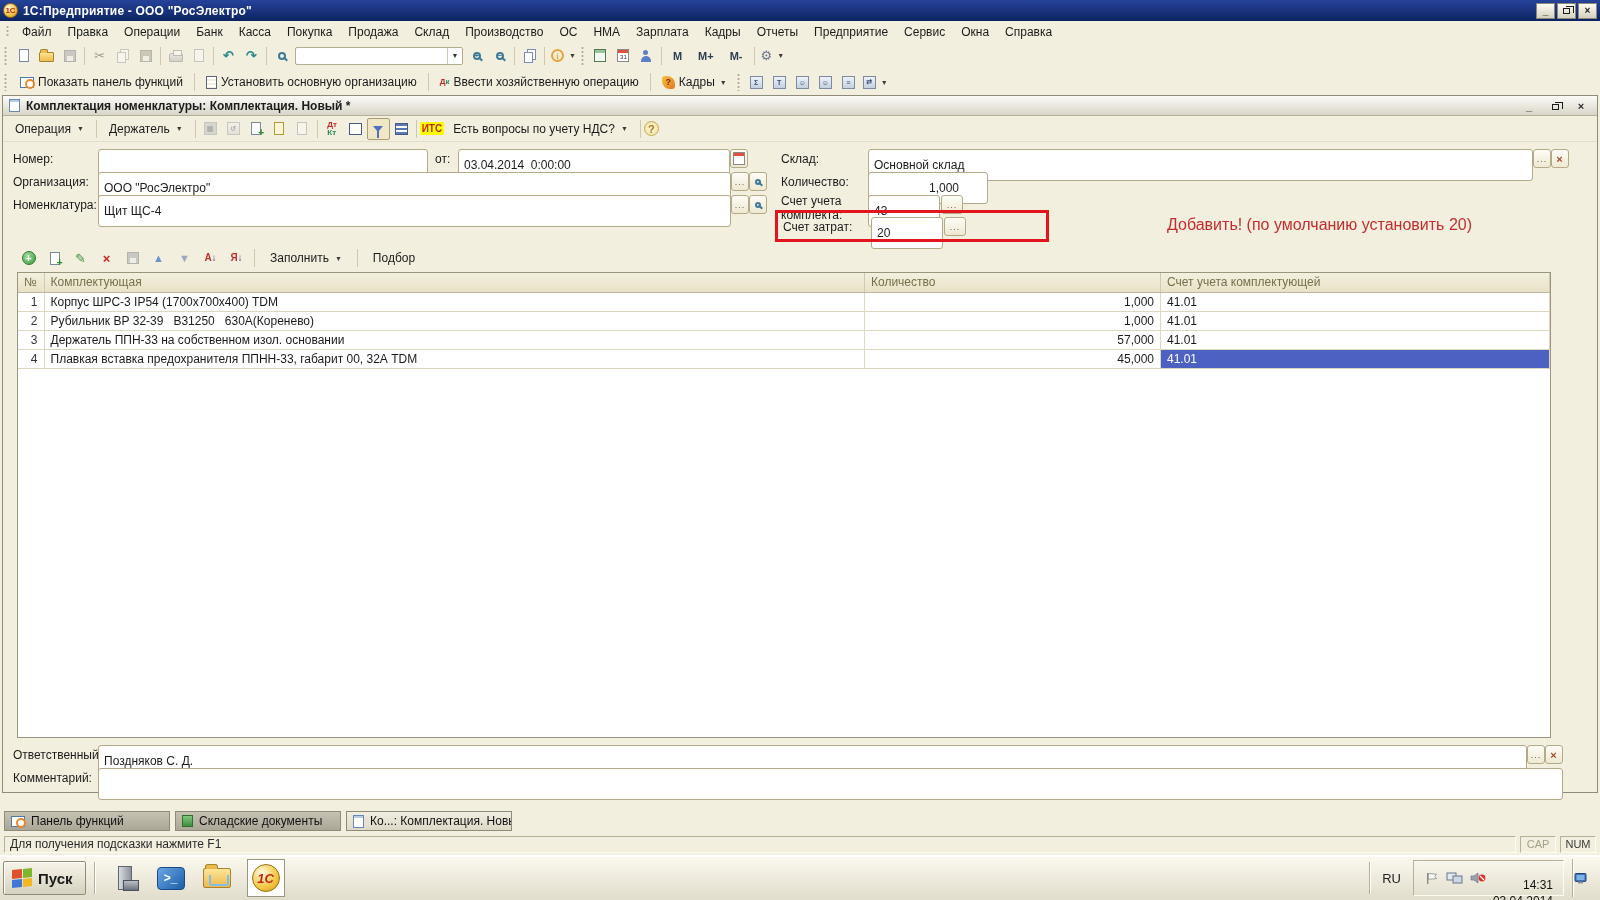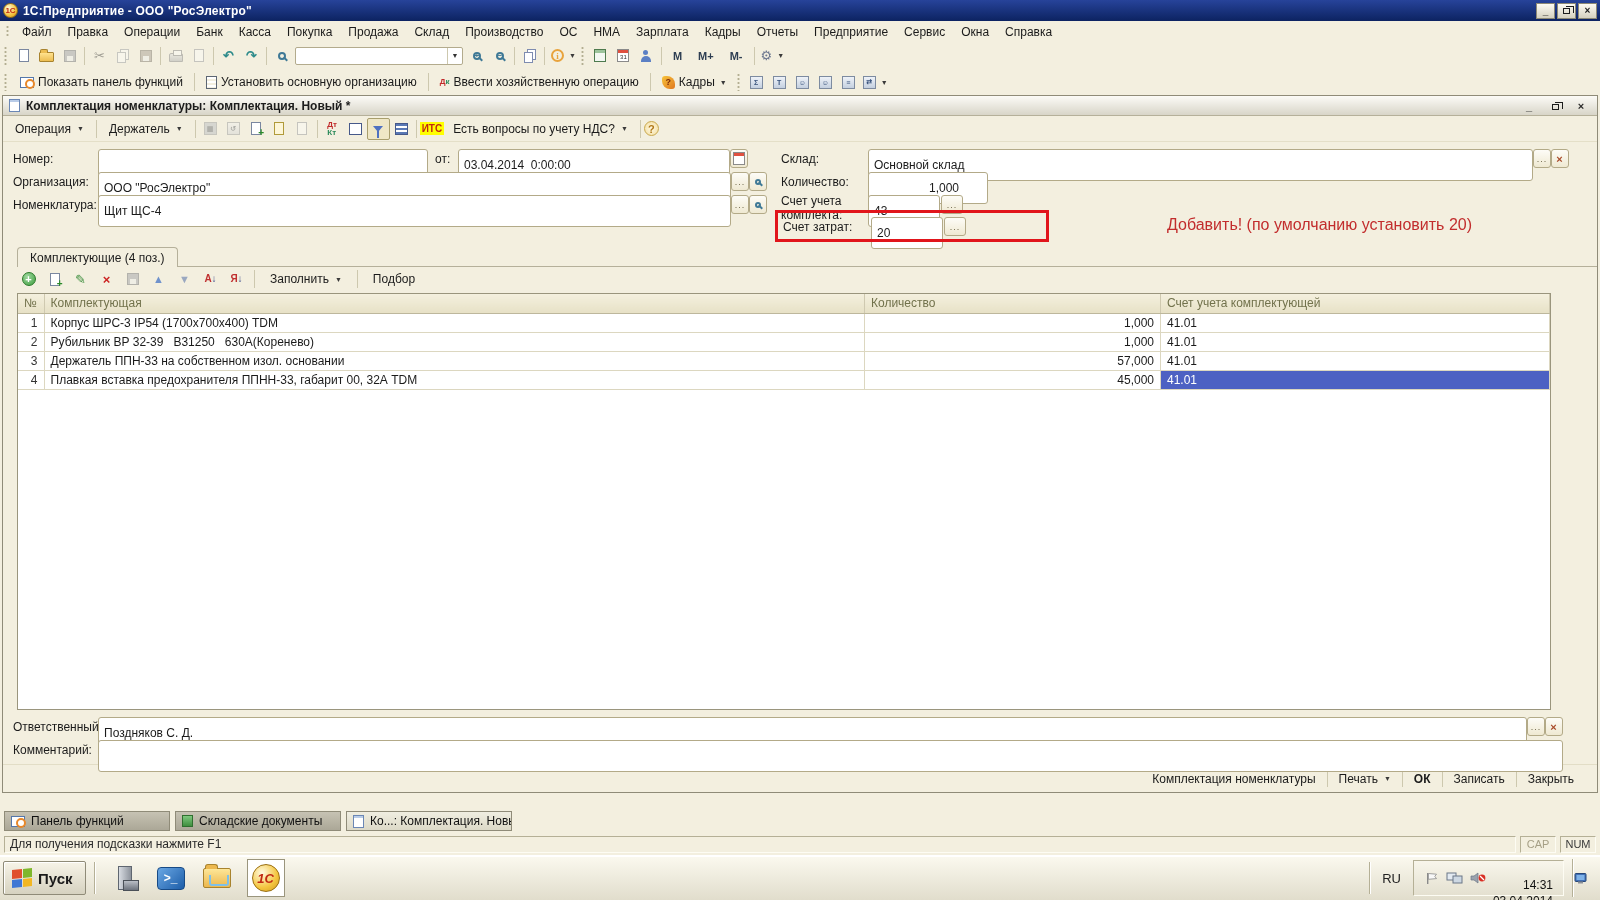--- a/index.html
+++ b/index.html
@@ -406,24 +406,20 @@
       <span class="ffield" style="left:865px; top:53px; width:72px"><span>43</span></span>
       <span class="sbtn" style="left:938px; top:53px; width:22px">...</span>
 
       <span class="flabel" style="left:780px; top:78px">Счет затрат:</span>
       <span class="ffield" style="left:868px; top:75px; width:72px"><span>20</span></span>
       <span class="sbtn" style="left:941px; top:75px; width:22px">...</span>
       <span class="redbox"></span>
       <span class="annot">Добавить! (по умолчанию установить 20)</span>
     </div>
 
-    <div class="tabstrip">
-      <span class="tab">Комплектующие (4 поз.)</span>
-      <span class="line"></span>
-    </div>
 
     <div class="grid-toolbar">
       <span class="tbtn">
           <span class="addc">+</span>
         </span>
       <span class="tbtn">
           <span class="page copyrow"></span>
         </span>
       <span class="tbtn">
           <span class="glyph" style="color:#3f8f3f">✎</span>
@@ -506,34 +502,20 @@
       <span class="flabel" style="left:10px; top:8px">Ответственный:</span>
       <span class="ffield" style="left:95px; top:5px; width:1429px"><span>Поздняков С. Д.</span></span>
       <span class="sbtn" style="left:1524px; top:5px">...</span>
       <span class="sbtn" style="left:1542px; top:5px">
           <span class="clearx">×</span>
         </span>
       <span class="flabel" style="left:10px; top:31px">Комментарий:</span>
       <span class="ffield" style="left:95px; top:28px; width:1465px"><span></span></span>
     </div>
 
-    <div class="btn-row">
-      <span class="bbtn">Комплектация номенклатуры</span>
-      <span class="fsep"></span>
-      <span class="bbtn">
-          <span>Печать</span>
-          <span class="dd">▼</span>
-        </span>
-      <span class="fsep"></span>
-      <span class="bbtn okb">ОК</span>
-      <span class="fsep"></span>
-      <span class="bbtn">Записать</span>
-      <span class="fsep"></span>
-      <span class="bbtn">Закрыть</span>
-    </div>
   </div>
 
   <div class="wintabs">
     <span class="wtab">
       <span class="panelico"></span>
       <span>Панель функций</span>
     </span>
     <span class="wtab">
       <span class="greenbox"></span>
       <span>Складские документы</span>

